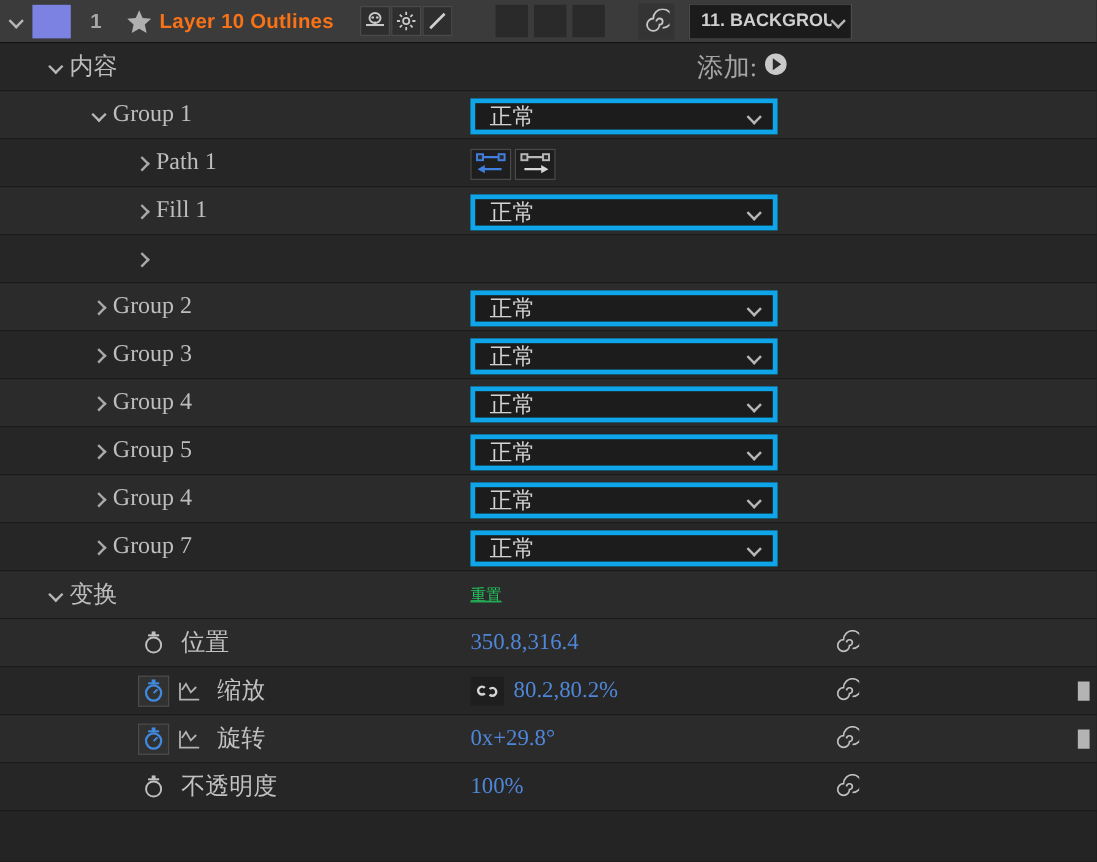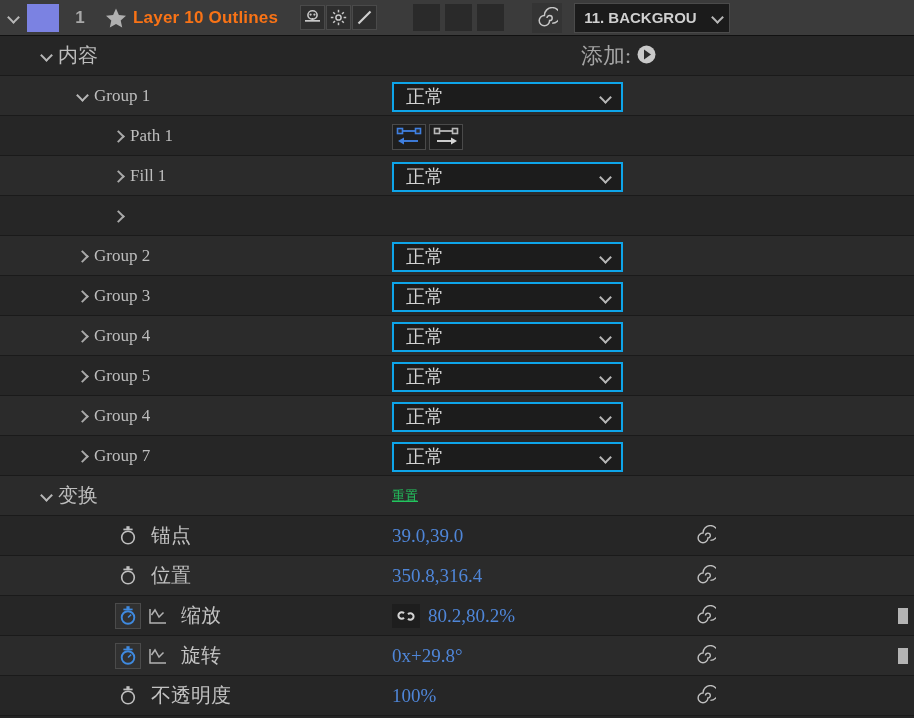--- a/index.html
+++ b/index.html
@@ -58,21 +58,21 @@
     display: flex; align-items: center; justify-content: center;
   }
   .blank-group { display: flex; margin-left: 36px; gap: 5px; }
   .blank-btn { width: 27px; height: 27px; background: #2a2a2a; }
   .spiral-hdr {
     margin-left: 28px; width: 30px; height: 30px;
     display: flex; align-items: center; justify-content: center;
     background: #343434;
   }
   .comp-select {
-    margin-left: 12px; width: 156px; height: 30px;
+    margin-left: 12px; width: 136px; height: 30px;
     background: #1b1b1b; border: 1px solid #4b4b4b;
     display: flex; align-items: center; padding: 0 6px 0 9px;
     color: #cfcfcf; font-size: 15px; font-weight: bold;
     font-family: "Liberation Sans", sans-serif;
     justify-content: space-between;
   }
   .comp-select span.lbl { white-space: nowrap; overflow: hidden; }
 
   
   .row {
@@ -83,30 +83,30 @@
   }
   .row.shade-a { background: #262626; }
   .row.shade-b { background: #2b2b2b; }
 
   .twirl-cell {
     width: 24px; height: 40px;
     display: flex; align-items: center; justify-content: center;
     flex: 0 0 auto;
   }
   .label {
-    color: #bdbdbd; font-size: 17px;
+    color: #bdbdbd; font-size: 20px;
     font-family: "Liberation Serif", serif;
     white-space: nowrap;
   }
   .label.cjk { font-size: 20px; }
 
   .mode-box {
     position: absolute; left: 392px; top: 6px;
-    width: 231px; height: 30px;
-    background: #1c1c1c; border: 2px solid #0ea5e9;
+    width: 256px; height: 30px;
+    background: #1c1c1c; border: 4px solid #0ea5e9;
     display: flex; align-items: center; justify-content: space-between;
     padding: 0 10px 0 12px;
   }
   .mode-box .mb-text {
     color: #d2d2d2; font-size: 19px;
     font-family: "Liberation Sans", sans-serif;
   }
 
   .add-wrap {
     position: absolute; right: 258px; top: 0; height: 40px;
@@ -382,36 +382,20 @@
   </div>
 
   <div class="row shade-b">
     <div class="twirl-cell indent-1">
       <span class="chev-d"></span>
     </div>
     <span class="label cjk">变换</span>
     <span class="reset-link">重置</span>
   </div>
 
-  <div class="row shade-a">
-    <div class="sw-cell">
-      <svg width="20" height="21" viewBox="0 0 20 21">
-        <circle cx="10" cy="12.5" r="6.3" fill="none" stroke="#c0c0c0" stroke-width="1.6"></circle>
-        <rect x="8.4" y="1.2" width="3.2" height="3.4" fill="#c0c0c0"></rect>
-        <rect x="5.4" y="3.6" width="9.2" height="1.7" fill="#c0c0c0"></rect>
-      </svg>
-    </div>
-    <span class="prop-name cjk">锚点</span>
-    <span class="prop-value">39.0,39.0</span>
-    <span class="expr-spiral">
-      <svg width="21" height="21" viewBox="0 0 21 21">
-        <path d="M10.5 10.5 a2.4 2.4 0 1 1 2.4 2.4 a4.9 4.9 0 1 1 -4.9 -4.9 a7.4 7.4 0 1 1 7.4 7.4" fill="none" stroke="#c0c0c0" stroke-width="1.4"></path>
-      </svg>
-    </span>
-  </div>
 
   <div class="row shade-b">
     <div class="sw-cell">
       <svg width="20" height="21" viewBox="0 0 20 21">
         <circle cx="10" cy="12.5" r="6.3" fill="none" stroke="#c0c0c0" stroke-width="1.6"></circle>
         <rect x="8.4" y="1.2" width="3.2" height="3.4" fill="#c0c0c0"></rect>
         <rect x="5.4" y="3.6" width="9.2" height="1.7" fill="#c0c0c0"></rect>
       </svg>
     </div>
     <span class="prop-name cjk">位置</span>

